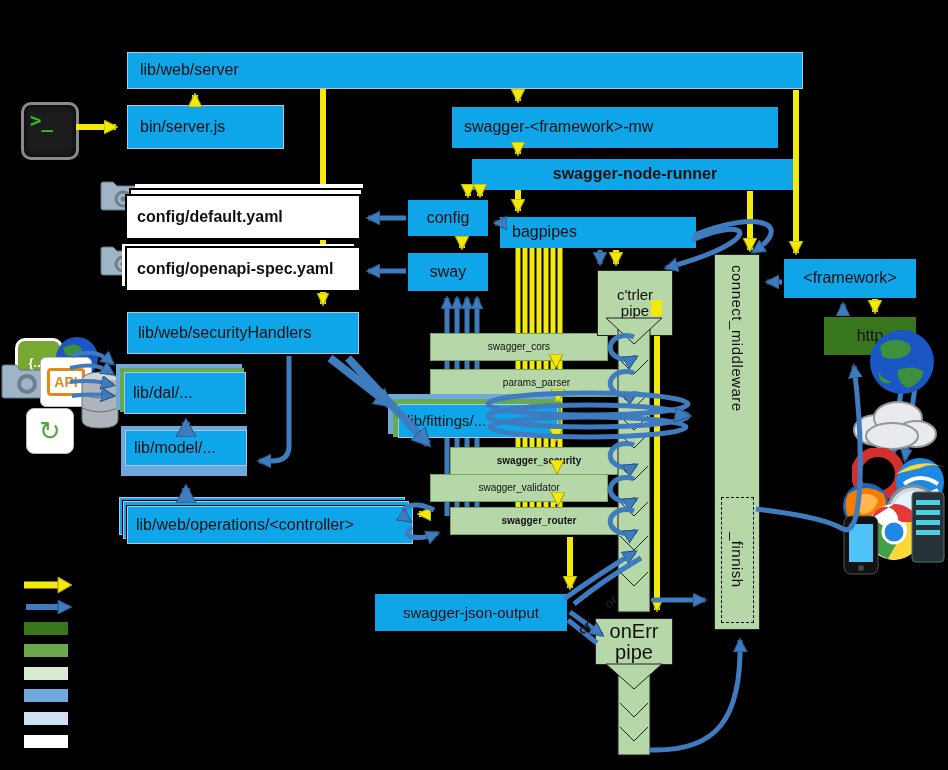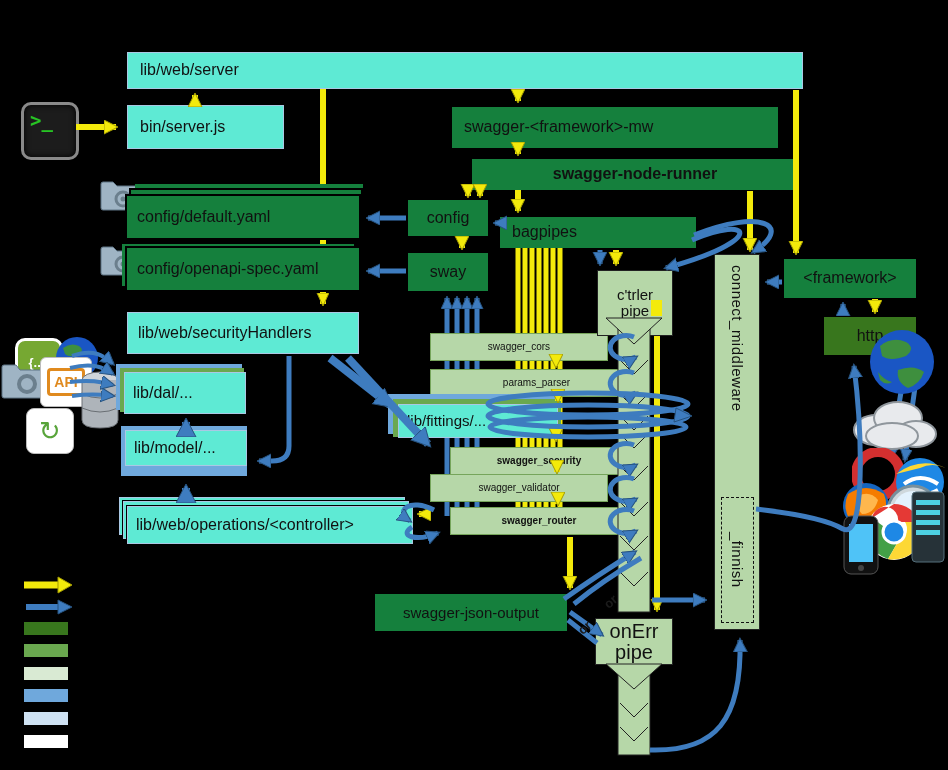--- a/index.html
+++ b/index.html
@@ -2,23 +2,23 @@
 <html><head>
 <meta charset="utf-8">
 <style>
   html,body{margin:0;padding:0;background:#000;}
   #stage{position:relative;width:948px;height:770px;background:#000;overflow:hidden;
          font-family:"Liberation Sans","DejaVu Sans",sans-serif;color:#111;}
   .lyr{position:absolute;left:0;top:0;width:948px;height:770px;pointer-events:none;}
   .box{position:absolute;box-sizing:border-box;display:flex;align-items:center;font-size:16px;line-height:1.05;}
   .pad{padding-left:12px;}
   .ctr{justify-content:center;text-align:center;}
-  .paleblue{background:#5eead4;border:1px solid #aac8e4;}
-  .white{background:#15803d;}
-  .mgreen{background:#15803d;}
+  .paleblue{background:#0ea5e9;border:1px solid #aac8e4;}
+  .white{background:#ffffff;font-weight:bold;}
+  .mgreen{background:#0ea5e9;}
   .dgreen{background:#38761d;}
   .pipe{background:#b6d7a8;border:1px solid #76a55b;font-size:10px;}
   .pipeblk{background:#b6d7a8;border:1.5px solid #222;}
   .bold{font-weight:bold;margin-left:20px;}
   .vtext{writing-mode:vertical-rl;font-size:15px;letter-spacing:.5px;}
   .stack{position:absolute;box-sizing:border-box;}
   .swatch{position:absolute;width:44px;height:13px;}
   .orlbl{position:absolute;font-size:13px;color:#1b1b1b;font-weight:bold;}
   .ic{position:absolute;}
 </style>

